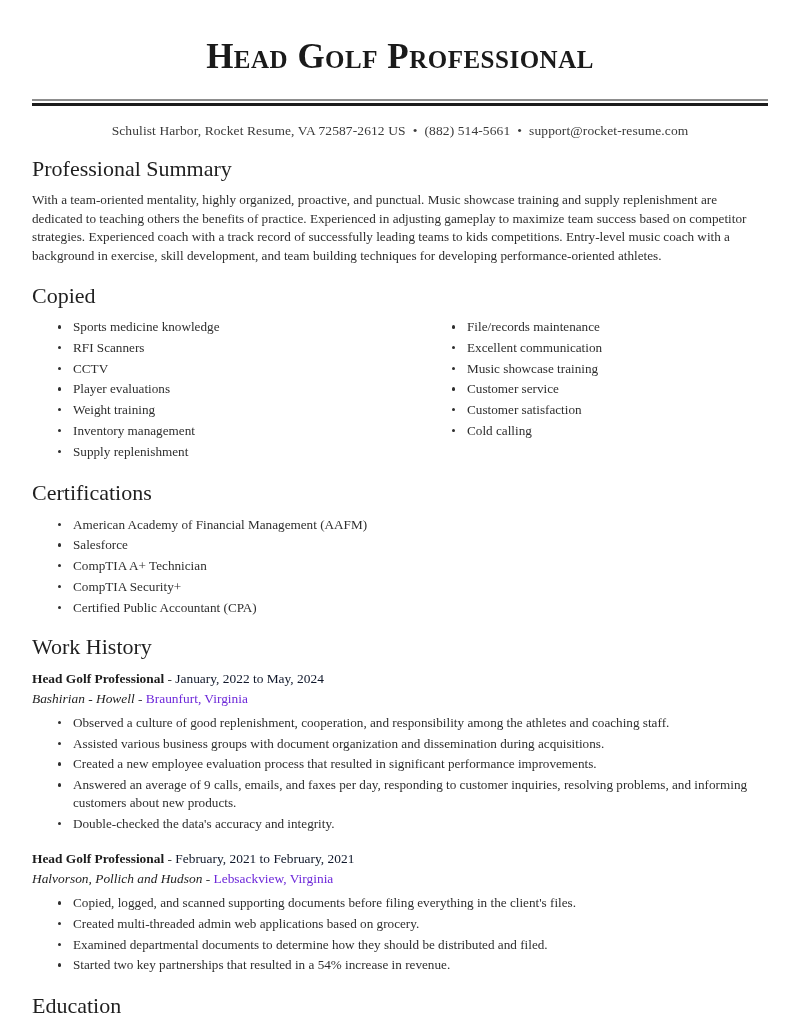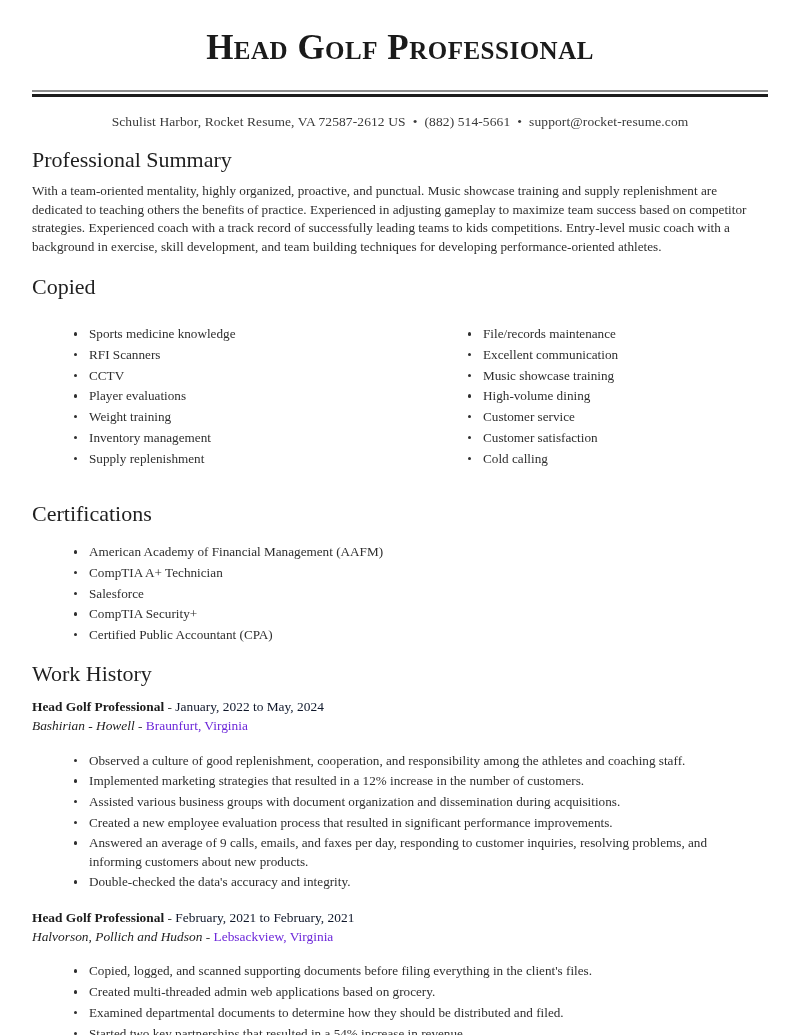--- a/index.html
+++ b/index.html
@@ -11,21 +11,21 @@
     width: 800px;
     height: 1035px;
     overflow: hidden;
     font-family: "Liberation Serif", "DejaVu Serif", serif;
     color: #2b2b2b;
   }
   .page {
     width: 800px;
     height: 1035px;
     box-sizing: border-box;
-    padding: 0 32px;
+    padding: 9px 32px;
     position: relative;
   }
 
   
   .resume-title {
     text-align: center;
     font-family: "Liberation Serif", "DejaVu Serif", serif;
     font-variant: small-caps;
     font-weight: bold;
     font-size: 35px;
@@ -81,21 +81,21 @@
   .summary-text {
     font-size: 13.2px;
     line-height: 1.42;
     color: #2e2e2e;
     margin: 0;
     text-align: left;
   }
 
   
   ul.bullets {
-    margin: 16px;
+    margin: 0;
     padding: 0 0 0 26px;
     list-style: none;
   }
   ul.bullets > li {
     font-size: 13.2px;
     line-height: 1.38;
     color: #2e2e2e;
     position: relative;
     padding-left: 15px;
     margin-bottom: 2.5px;
@@ -194,49 +194,47 @@
             <li>Weight training</li>
             <li>Inventory management</li>
             <li>Supply replenishment</li>
           </ul>
       </div>
       <div class="col col-right">
         <ul class="bullets" id="skills-right">
             <li>File/records maintenance</li>
             <li>Excellent communication</li>
             <li>Music showcase training</li>
-            <li>High-volume dining</li>
             <li>Customer service</li>
             <li>Customer satisfaction</li>
             <li>Cold calling</li>
           </ul>
       </div>
     </div>
   </div>
 
   <div class="section section-certifications">
     <h2 class="section-heading">Certifications</h2>
     <ul class="bullets" id="certifications-list">
         <li>American Academy of Financial Management (AAFM)</li>
+        <li>Salesforce</li>
         <li>CompTIA A+ Technician</li>
-        <li>Salesforce</li>
         <li>CompTIA Security+</li>
         <li>Certified Public Accountant (CPA)</li>
       </ul>
   </div>
 
   <div class="section section-work">
     <h2 class="section-heading">Work History</h2>
     <div id="jobs-container">
         <div class="job">
           <div class="job-line-1"><span class="job-title">Head Golf Professional</span><span class="dash"> - </span><span class="job-dates">January, 2022 to May, 2024</span></div>
           <div class="job-line-2"><span class="job-company">Bashirian - Howell</span><span class="dash"> - </span><span class="job-location">Braunfurt, Virginia</span></div>
           <ul class="bullets job-bullets">
             <li>Observed a culture of good replenishment, cooperation, and responsibility among the athletes and coaching staff.</li>
-            <li>Implemented marketing strategies that resulted in a 12% increase in the number of customers.</li>
             <li>Assisted various business groups with document organization and dissemination during acquisitions.</li>
             <li>Created a new employee evaluation process that resulted in significant performance improvements.</li>
             <li>Answered an average of 9 calls, emails, and faxes per day, responding to customer inquiries, resolving problems, and informing customers about new products.</li>
             <li>Double-checked the data's accuracy and integrity.</li>
           </ul>
         </div>
         <div class="job">
           <div class="job-line-1"><span class="job-title">Head Golf Professional</span><span class="dash"> - </span><span class="job-dates">February, 2021 to February, 2021</span></div>
           <div class="job-line-2"><span class="job-company">Halvorson, Pollich and Hudson</span><span class="dash"> - </span><span class="job-location">Lebsackview, Virginia</span></div>
           <ul class="bullets job-bullets">

